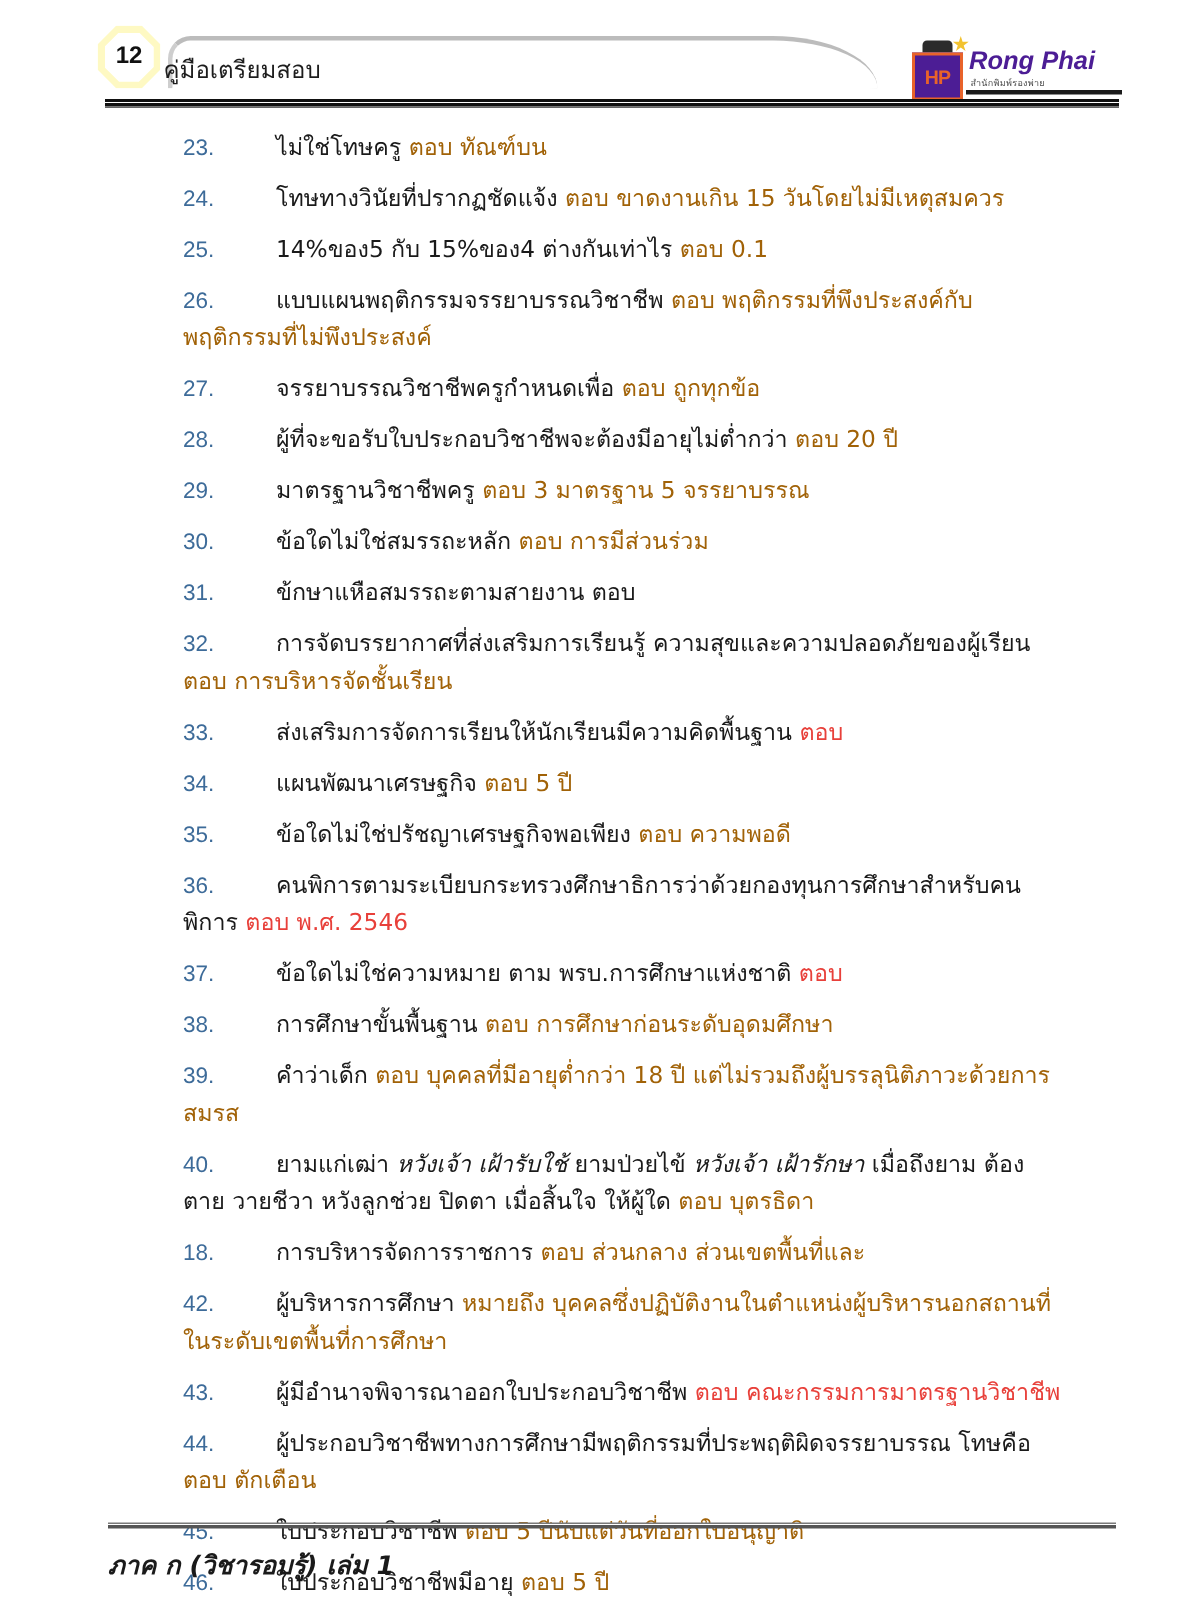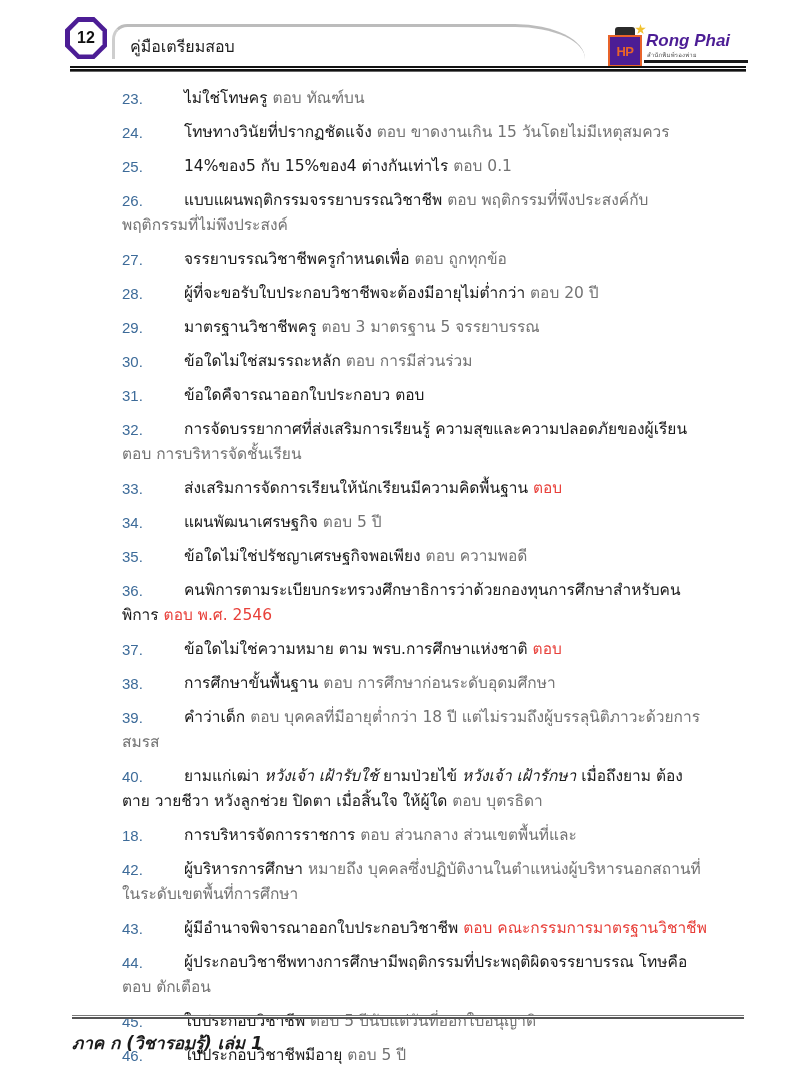--- a/index.html
+++ b/index.html
@@ -48,21 +48,21 @@
     top: 16px;
     width: 44px;
     height: 44px;
     display: flex;
     align-items: center;
     justify-content: center;
   }
   .page-badge .octagon {
     width: 42px;
     height: 42px;
-    background: #4c1d95;
+    background: #fef9c3;
     display: flex;
     align-items: center;
     justify-content: center;
     clip-path: polygon(30% 0%, 70% 0%, 100% 30%, 100% 70%, 70% 100%, 30% 100%, 0% 70%, 0% 30%);
   }
   .page-badge .octagon-inner {
     width: 33px;
     height: 33px;
     background: #ffffff;
     display: flex;
@@ -72,21 +72,21 @@
   }
   .page-badge .num {
     font-size: 16px;
     font-weight: bold;
     color: #111111;
     line-height: 1;
     font-family: "Liberation Sans", sans-serif;
   }
   .header-title {
     position: absolute;
-    left: 130px;
+    left: 109px;
     top: 34px;
     font-size: 16px;
     color: #1d1d1d;
     white-space: nowrap;
     font-family: "DejaVu Sans", "Liberation Sans", sans-serif;
   }
   .header-rule {
     position: absolute;
     left: 70px;
     top: 66px;
@@ -209,21 +209,21 @@
     font-family: "Liberation Sans", sans-serif;
   }
   .qa-body {
     display: inline;
   }
   .qa-item.wrap .qa-body {
     margin-left: -62px;
     display: block;
     text-indent: 62px;
   }
-  .ans-green { color: #737373; }
+  .ans-green { color: #a16207; }
   .ans-red   { color: #e8403a; }
   .ans-black { color: #1a1a1a; margin-top: 44px; }
   .q-italic  { font-style: italic; }
 
   
   .page-footer {
     position: absolute;
     left: 0;
     bottom: 0;
     width: 800px;
@@ -286,21 +286,21 @@
       <div class="qa-item"><span class="qa-num">24.</span><span class="qa-body"><span class="ans-black">โทษทางวินัยที่ปรากฏชัดแจ้ง </span><span class="ans-green">ตอบ ขาดงานเกิน 15 วันโดยไม่มีเหตุสมควร</span></span></div>
       <div class="qa-item"><span class="qa-num">25.</span><span class="qa-body"><span class="ans-black">14%ของ5 กับ 15%ของ4 ต่างกันเท่าไร </span><span class="ans-green">ตอบ 0.1</span></span></div>
       <div class="qa-item wrap">
         <span class="qa-num">26.</span>
         <span class="qa-body"><span class="ans-black">แบบแผนพฤติกรรมจรรยาบรรณวิชาชีพ </span><span class="ans-green">ตอบ พฤติกรรมที่พึงประสงค์กับพฤติกรรมที่ไม่พึงประสงค์</span></span>
       </div>
       <div class="qa-item"><span class="qa-num">27.</span><span class="qa-body"><span class="ans-black">จรรยาบรรณวิชาชีพครูกำหนดเพื่อ </span><span class="ans-green">ตอบ ถูกทุกข้อ</span></span></div>
       <div class="qa-item"><span class="qa-num">28.</span><span class="qa-body"><span class="ans-black">ผู้ที่จะขอรับใบประกอบวิชาชีพจะต้องมีอายุไม่ต่ำกว่า </span><span class="ans-green">ตอบ 20 ปี</span></span></div>
       <div class="qa-item"><span class="qa-num">29.</span><span class="qa-body"><span class="ans-black">มาตรฐานวิชาชีพครู </span><span class="ans-green">ตอบ 3 มาตรฐาน 5 จรรยาบรรณ</span></span></div>
       <div class="qa-item"><span class="qa-num">30.</span><span class="qa-body"><span class="ans-black">ข้อใดไม่ใช่สมรรถะหลัก </span><span class="ans-green">ตอบ การมีส่วนร่วม</span></span></div>
-      <div class="qa-item"><span class="qa-num">31.</span><span class="qa-body"><span class="ans-black">ข้อใดคืจารณาออกใบประกอบว ตอบ</span></span></div>
+      <div class="qa-item"><span class="qa-num">31.</span><span class="qa-body"><span class="ans-black">ข้กษาแหือสมรรถะตามสายงาน ตอบ</span></span></div>
       <div class="qa-item wrap">
         <span class="qa-num">32.</span>
         <span class="qa-body"><span class="ans-black">การจัดบรรยากาศที่ส่งเสริมการเรียนรู้ ความสุขและความปลอดภัยของผู้เรียน </span><span class="ans-green">ตอบ การบริหารจัดชั้นเรียน</span></span>
       </div>
       <div class="qa-item"><span class="qa-num">33.</span><span class="qa-body"><span class="ans-black">ส่งเสริมการจัดการเรียนให้นักเรียนมีความคิดพื้นฐาน </span><span class="ans-red">ตอบ</span></span></div>
       <div class="qa-item"><span class="qa-num">34.</span><span class="qa-body"><span class="ans-black">แผนพัฒนาเศรษฐกิจ </span><span class="ans-green">ตอบ 5 ปี</span></span></div>
       <div class="qa-item"><span class="qa-num">35.</span><span class="qa-body"><span class="ans-black">ข้อใดไม่ใช่ปรัชญาเศรษฐกิจพอเพียง </span><span class="ans-green">ตอบ ความพอดี</span></span></div>
       <div class="qa-item wrap">
         <span class="qa-num">36.</span>
         <span class="qa-body"><span class="ans-black">คนพิการตามระเบียบกระทรวงศึกษาธิการว่าด้วยกองทุนการศึกษาสำหรับคนพิการ </span><span class="ans-red">ตอบ พ.ศ. 2546</span></span>

